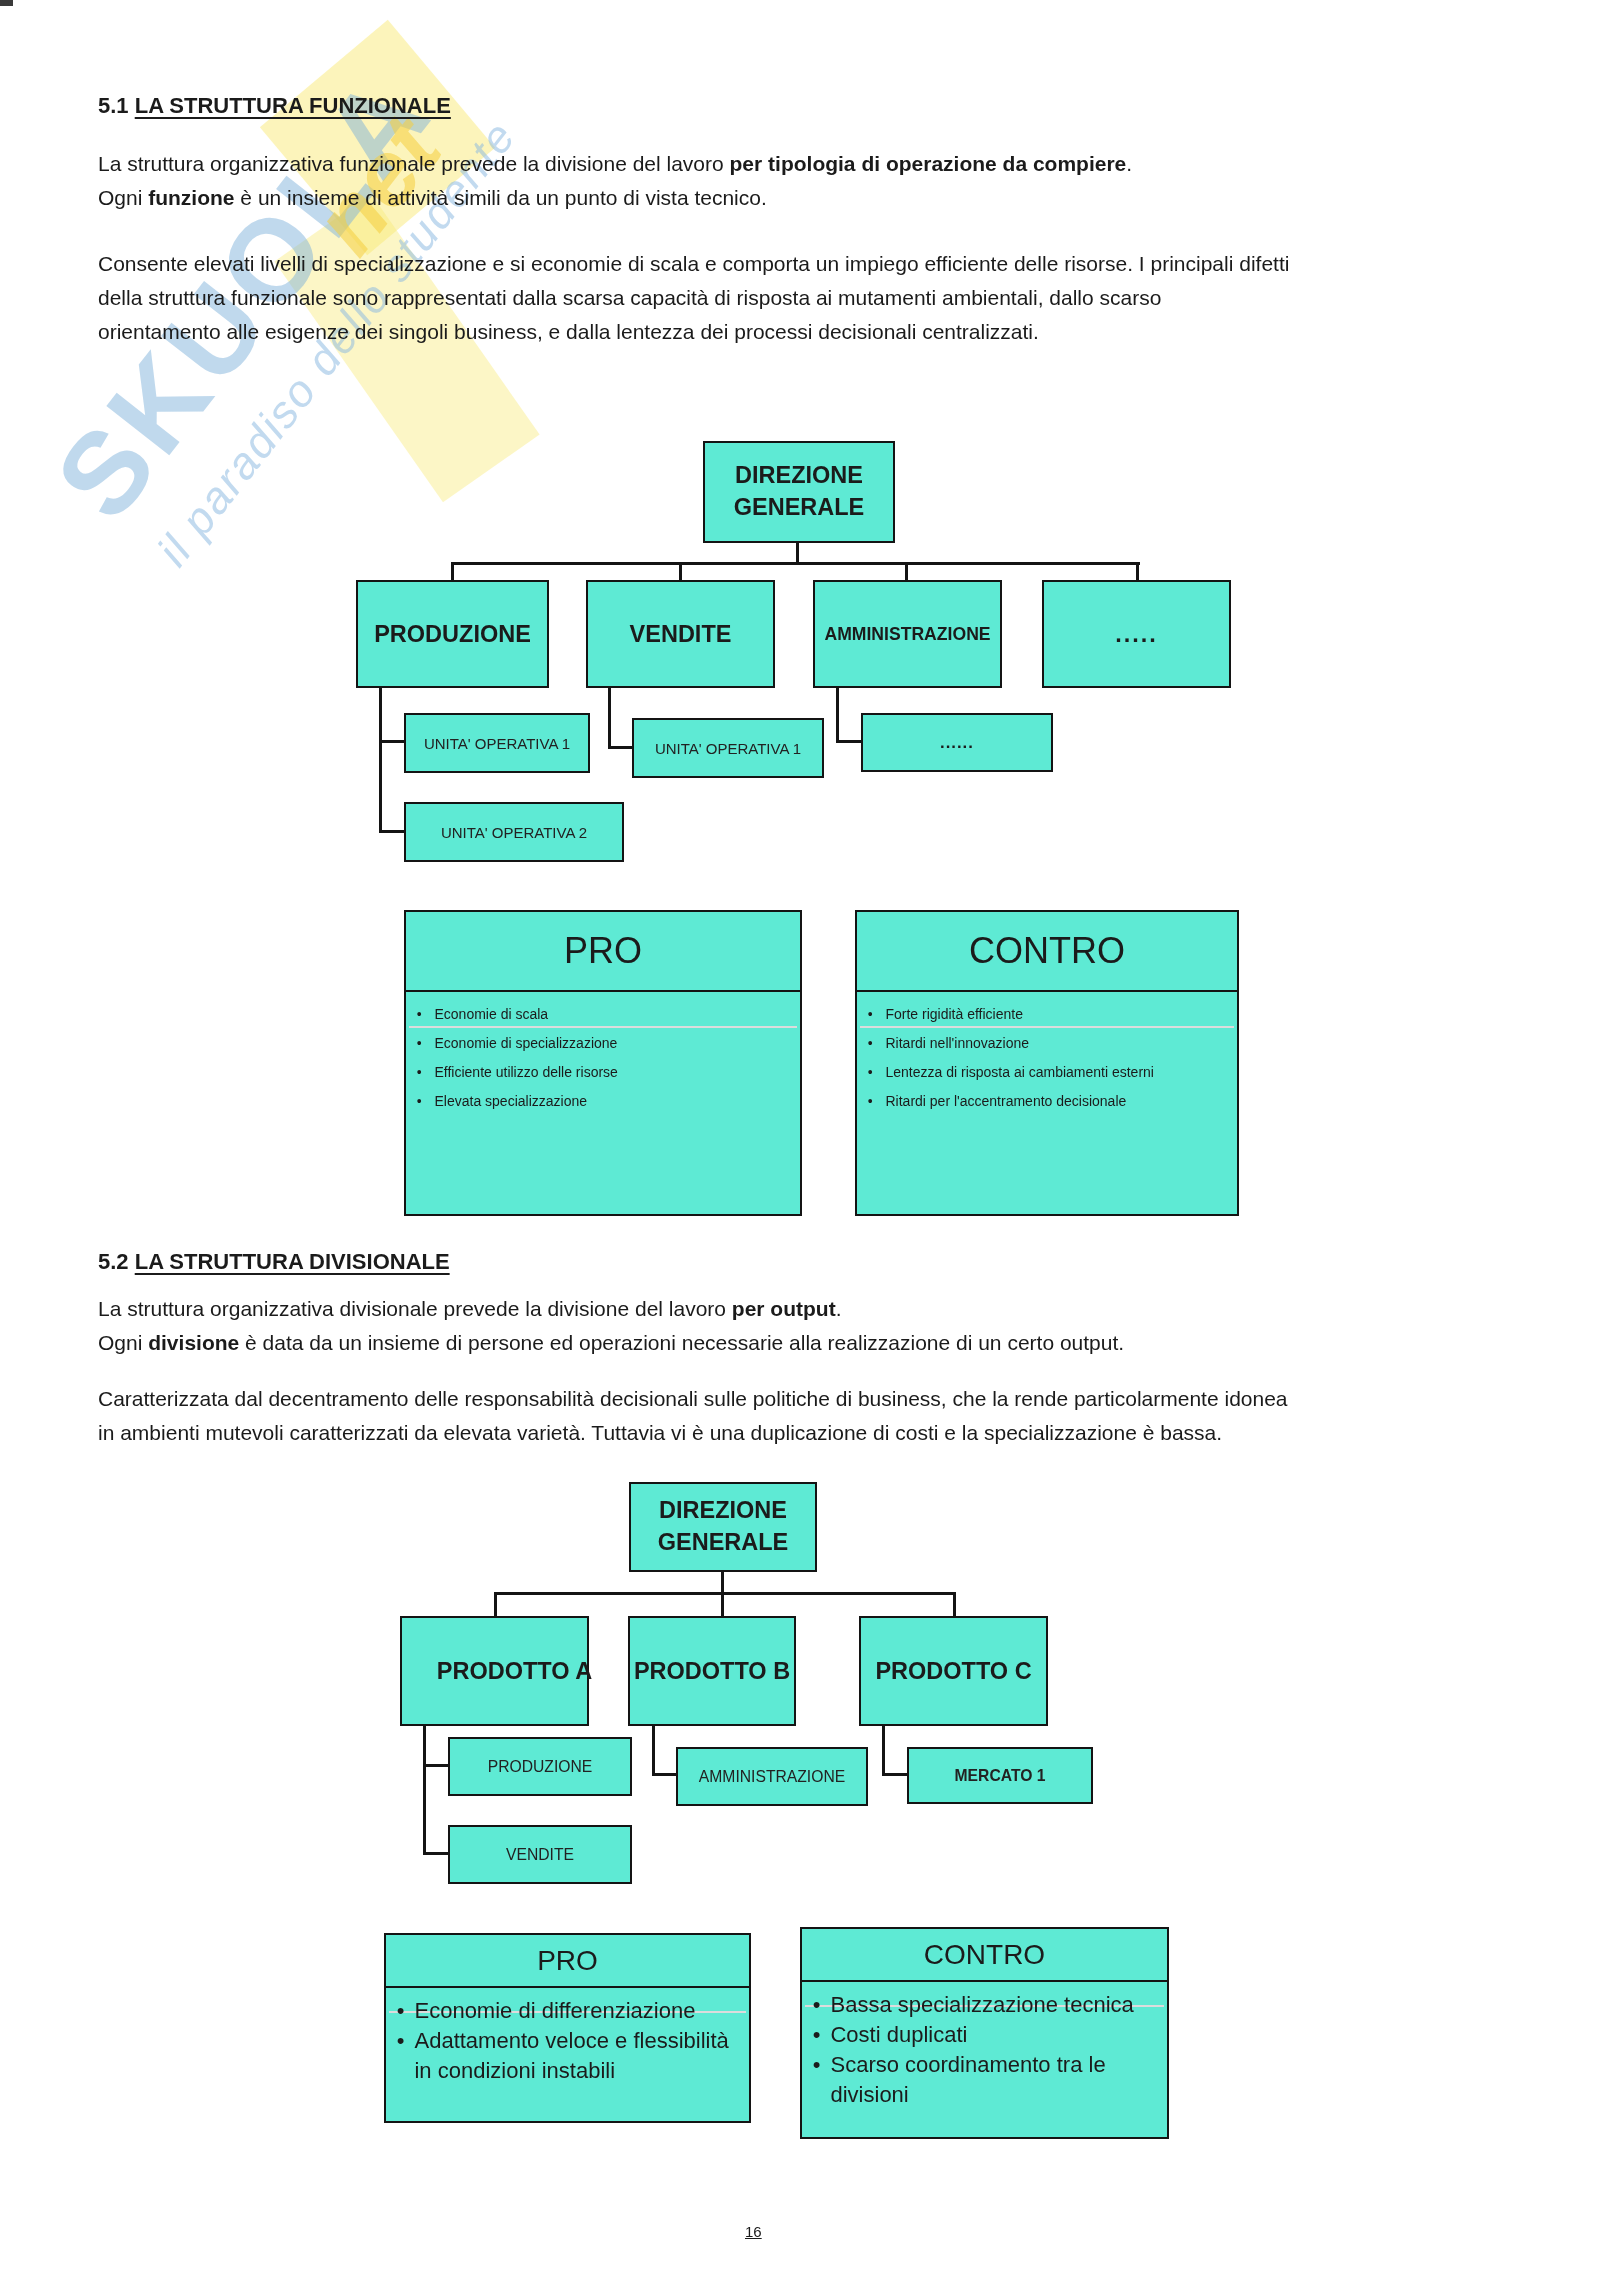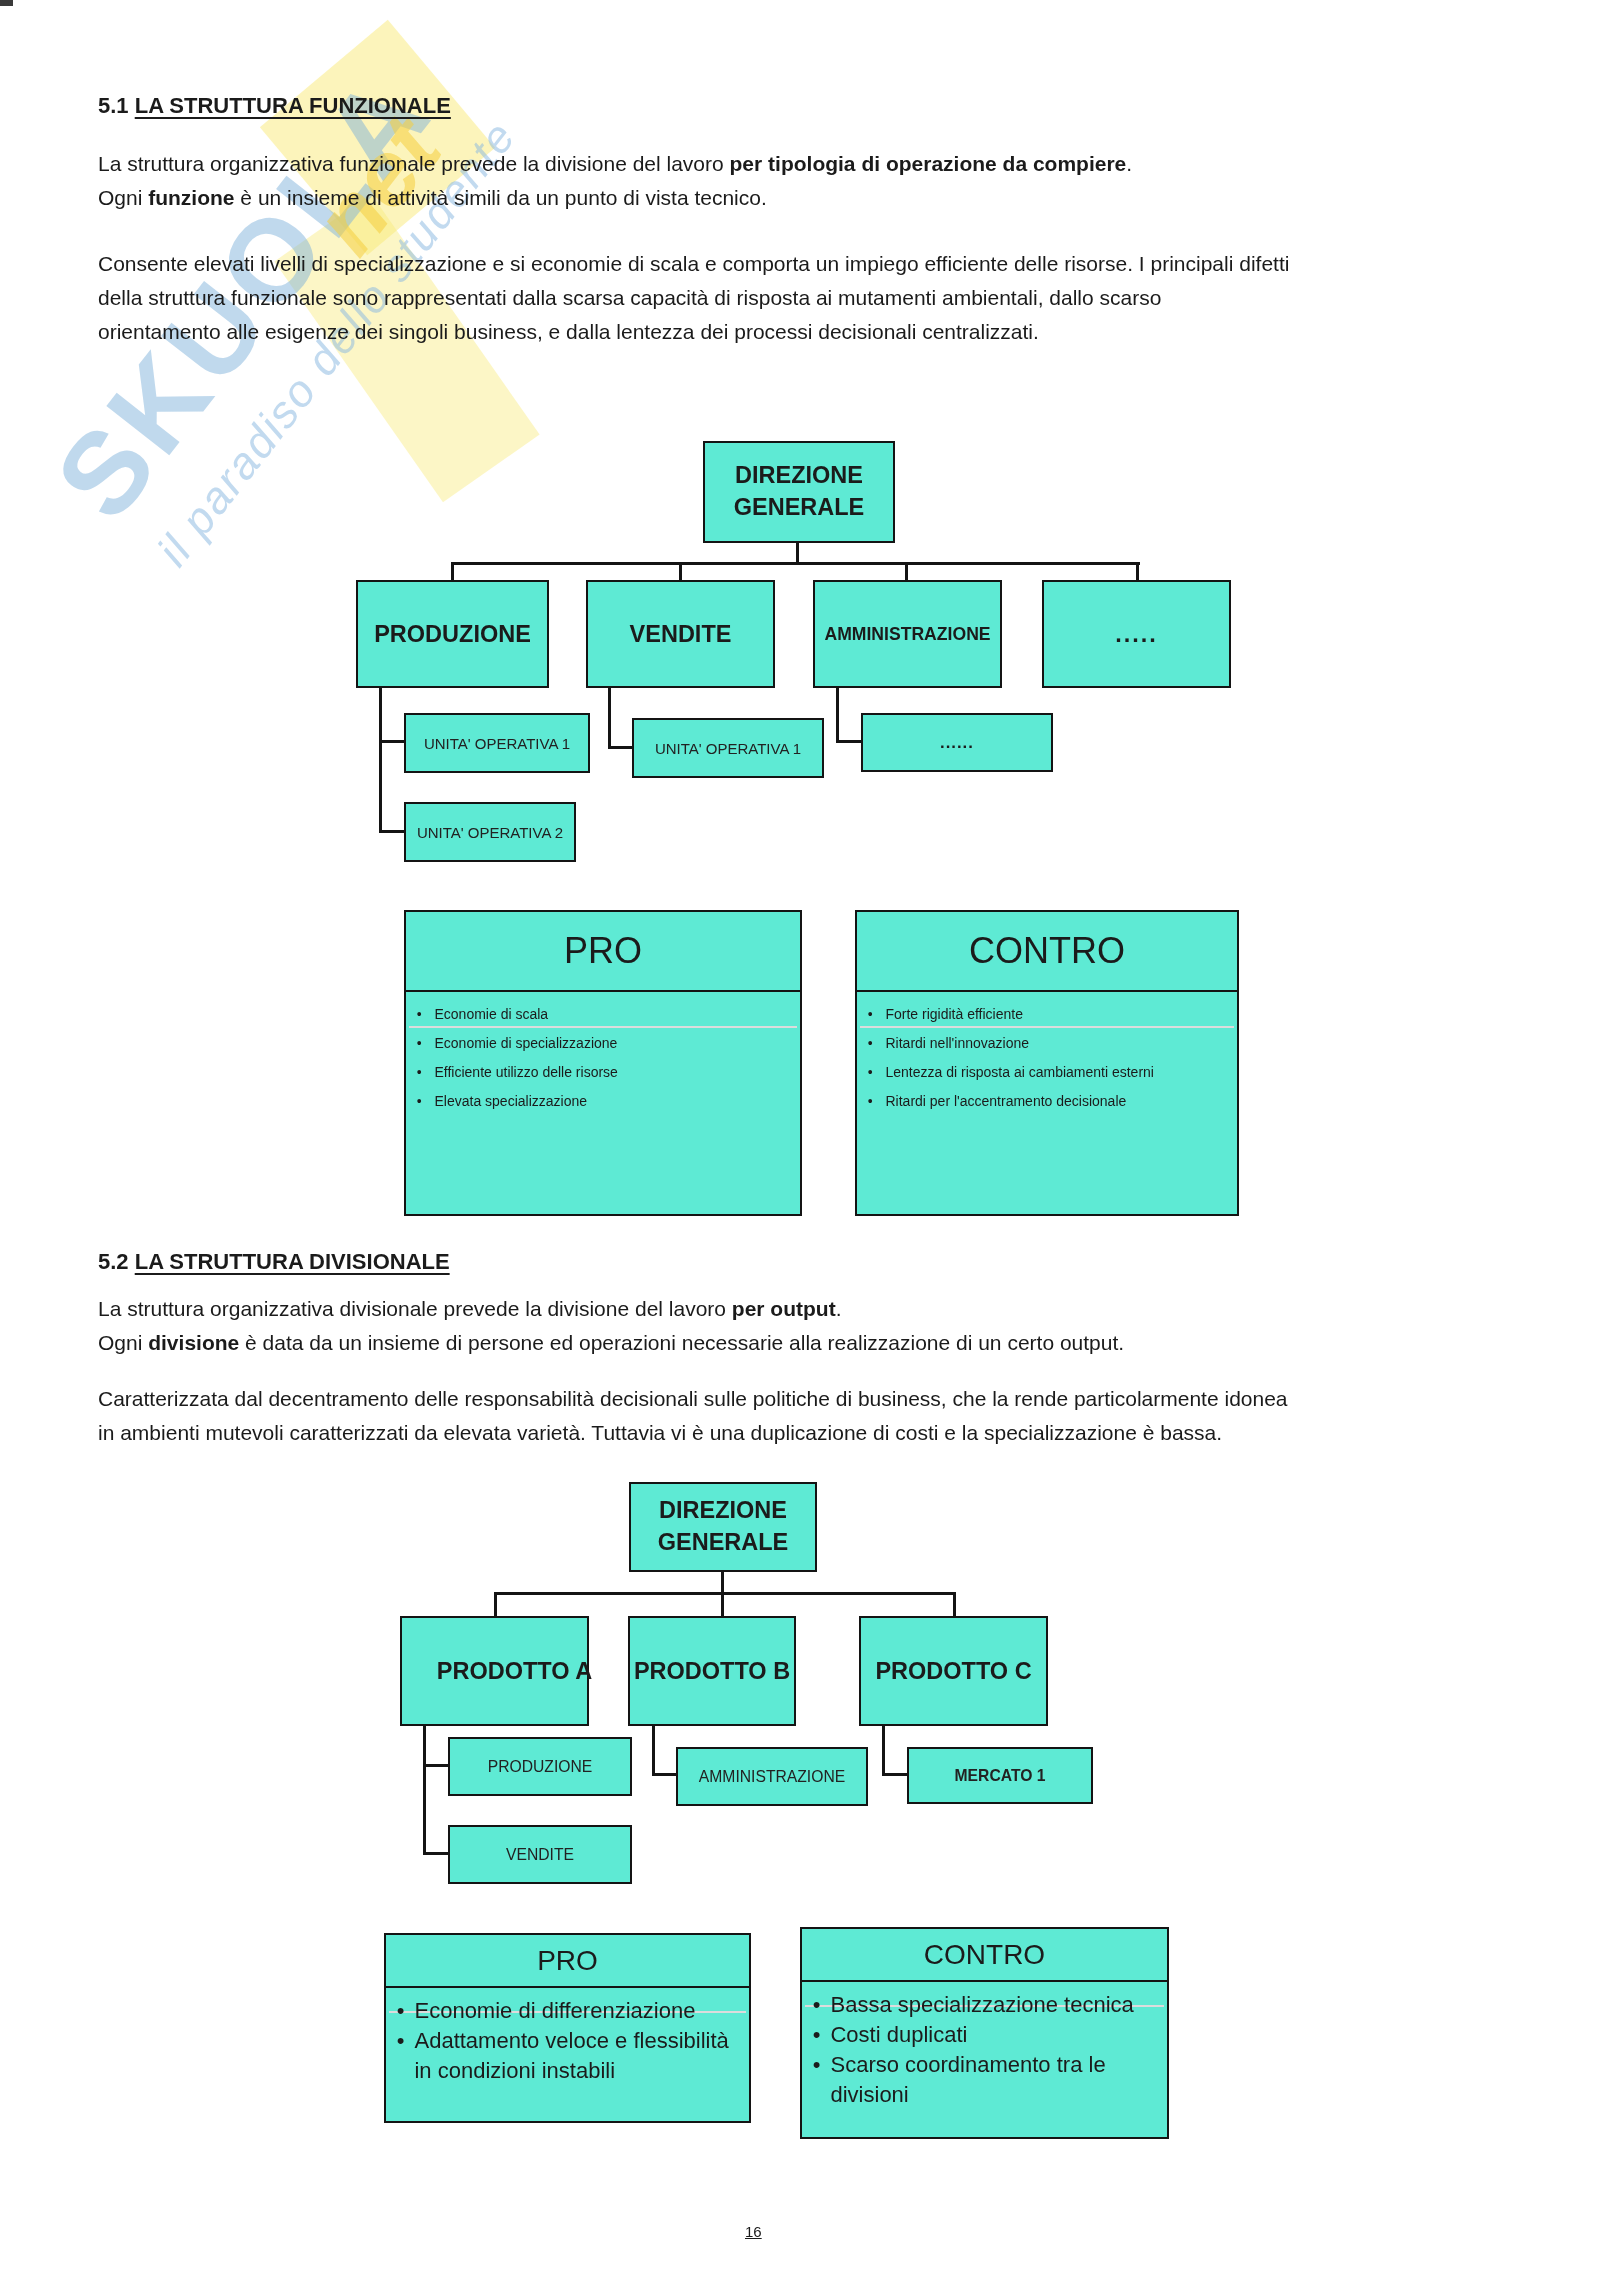--- a/index.html
+++ b/index.html
@@ -101,21 +101,21 @@
     <div class="box" style="left:1042px;top:580px;width:189px;height:108px;">
       <span class="lbl-dots">.....</span>
     </div>
 
     <div class="line" style="left:379px;top:686px;width:2.9px;height:147px;"></div>
     <div class="line" style="left:379px;top:740px;width:24.5px;height:2.9px;"></div>
     <div class="box" style="left:404px;top:713px;width:186px;height:60px;">
       <span class="lbl-child">UNITA' OPERATIVA 1</span>
     </div>
     <div class="line" style="left:379px;top:830px;width:24.5px;height:2.9px;"></div>
-    <div class="box" style="left:404px;top:802px;width:172px;height:60px;">
+    <div class="box" style="left:404px;top:802px;width:220px;height:60px;">
       <span class="lbl-child">UNITA' OPERATIVA 2</span>
     </div>
 
     <div class="line" style="left:608px;top:686px;width:2.9px;height:63px;"></div>
     <div class="line" style="left:608px;top:746px;width:24.5px;height:2.9px;"></div>
     <div class="box" style="left:632px;top:718px;width:192px;height:60px;">
       <span class="lbl-child">UNITA' OPERATIVA 1</span>
     </div>
 
     <div class="line" style="left:836px;top:686px;width:2.9px;height:57px;"></div>

